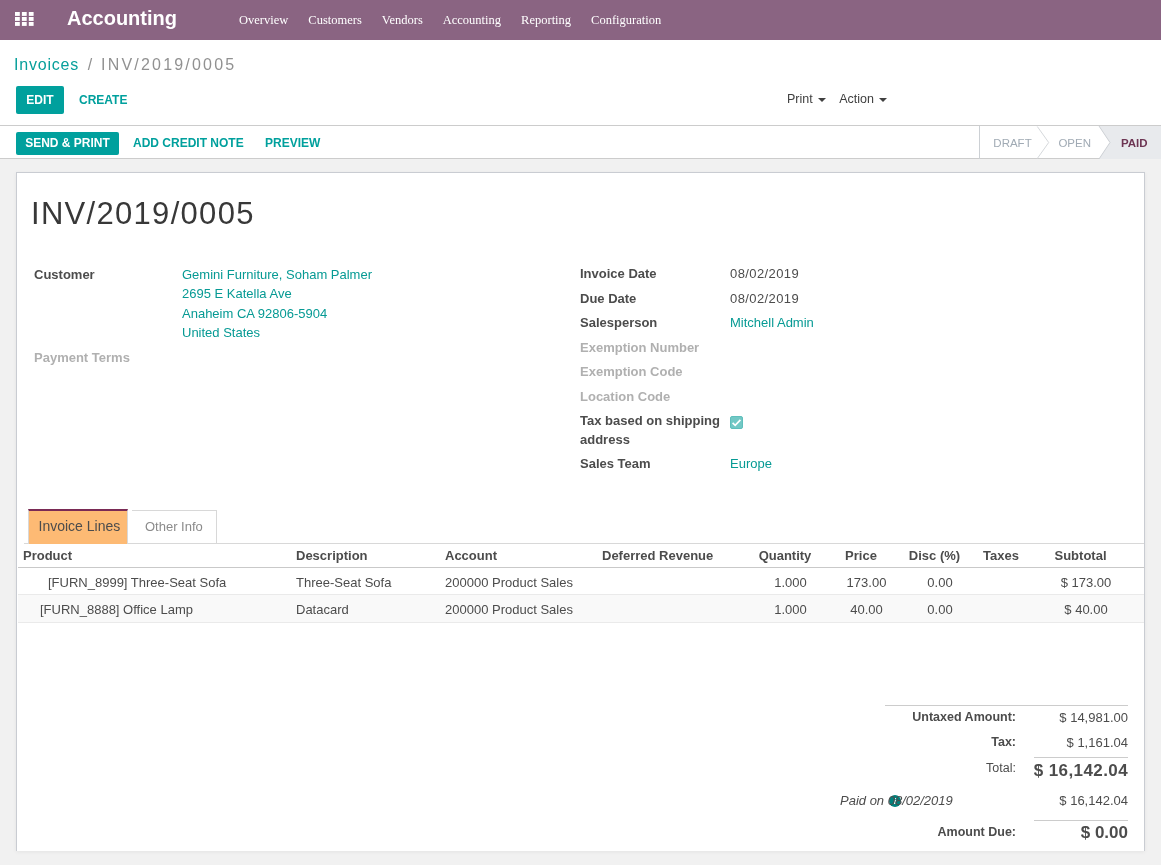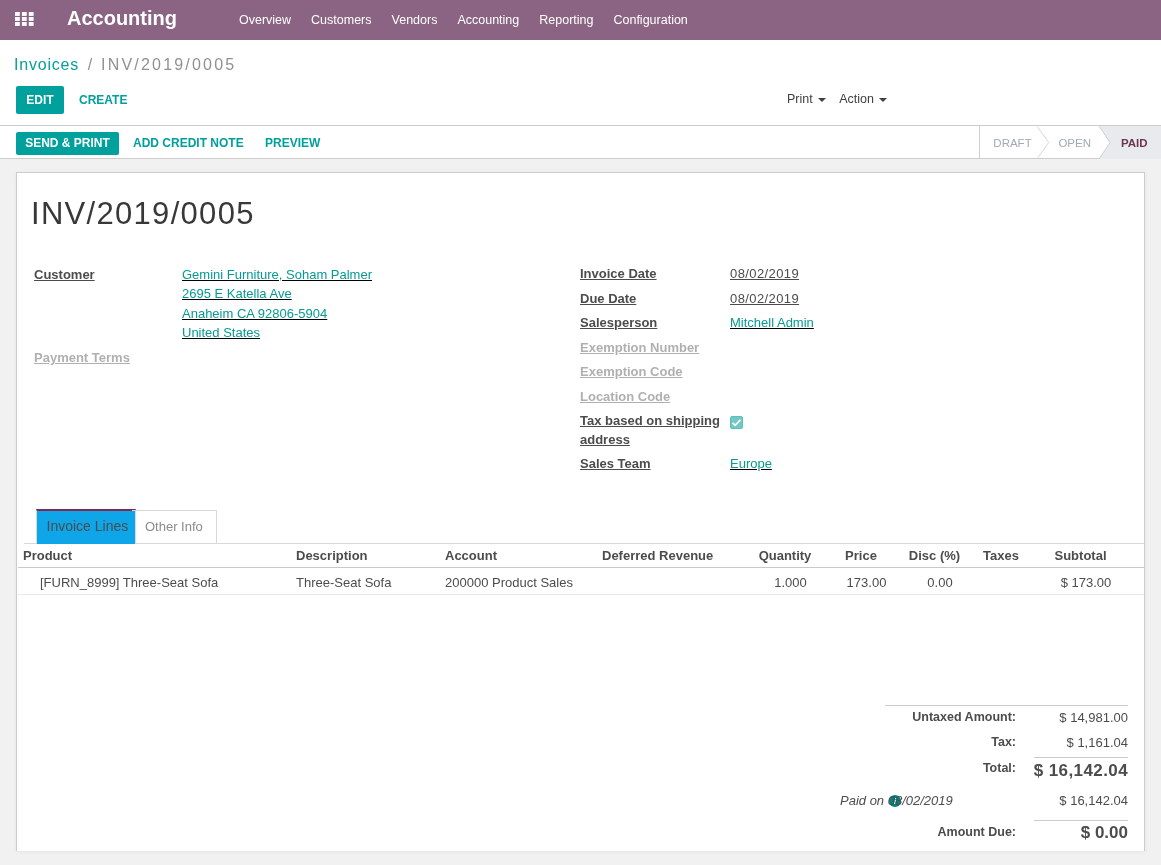--- a/index.html
+++ b/index.html
@@ -4,21 +4,21 @@
 <style>
 * { margin:0; padding:0; box-sizing:border-box; }
 html,body { width:1161px; height:865px; overflow:hidden; background:#fff;
   font-family:"Liberation Sans", sans-serif; }
 
 .nav { position:absolute; left:0; top:0; width:1161px; height:40px; background:#8a6482; }
 .nav .grid { position:absolute; left:15px; top:12px; }
 .nav .title { position:absolute; left:67px; top:-2px; height:40px; line-height:40px;
   color:#fff; font-size:20px; font-weight:bold; }
 .nav .menu { position:absolute; left:229px; top:0; height:40px; display:flex; align-items:center; }
-.nav .menu span { color:#fff; font-size:12.5px; padding:0 10px; }
+.nav .menu span { color:#fff; font-size:12.5px; padding:0 10px;font-family:Liberation Serif, serif; }
 
 .cp { position:absolute; left:0; top:40px; width:1161px; height:86px; background:#fff; }
 .bc { position:absolute; left:14px; top:16px; font-size:16px; color:#919191; }
 .bc .g { letter-spacing:2.2px; margin-left:2px; }
 .bc a { color:#079f9b; text-decoration:none; letter-spacing:0.8px; }
 .btn-edit { position:absolute; left:16px; top:45.5px; width:48px; height:28.5px; background:#00a09d;
   color:#fff; font-size:12px; font-weight:bold; text-align:center; line-height:28.5px; border-radius:2px; }
 .btn-create { position:absolute; left:79px; top:47px; height:27px; line-height:27px;
   color:#00a09d; font-size:12px; font-weight:bold; }
 .pa { position:absolute; left:787px; top:46px; height:27px; line-height:27px; font-size:12.5px;
@@ -34,36 +34,36 @@
 .sb .btn2 { position:absolute; left:133px; top:6px; height:23px; line-height:23px;
   color:#00a09d; font-size:12px; font-weight:bold; }
 .sb .btn3 { position:absolute; left:265px; top:6px; height:23px; line-height:23px;
   color:#00a09d; font-size:12px; font-weight:bold; }
 .sb svg { position:absolute; left:979px; top:0; }
 
 .content { position:absolute; left:0; top:159px; width:1161px; height:706px; background:#f1f1f1; }
 .sheet { position:absolute; left:16px; top:13px; width:1129px; height:679px; background:#fff;
   border:1px solid #c9ccd2; border-bottom:none; box-shadow:0 1px 4px rgba(0,0,0,.06); } 
 
-.abs { position:absolute; font-size:13px;text-decoration:underline; }
+.abs { position:absolute; font-size:13px; }
 h1.docname { position:absolute; left:31px; top:196px; font-size:31px; font-weight:normal;
   color:#383838; letter-spacing:1.3px; }
 
 .lbl { font-weight:bold; color:#4c4c4c; font-size:13px; }
 .lbl.muted { color:#b0b0b0; }
 .val { color:#4c4c4c; font-size:13px; letter-spacing:0.4px; }
 a.link { color:#069a94; text-decoration:none; font-size:13px; }
 
 .ck { position:absolute; left:730px; top:416px; width:12.5px; height:12.5px; background:#72c8c5;
   border:1px solid #5fbfbc; border-radius:2px; }
 .ck svg { position:absolute; left:1px; top:2px; }
 
 .tabstrip { position:absolute; left:24px; top:509px; width:1120px; height:35px;
   border-bottom:1px solid #d8d8d8; }
-.tab1 { position:absolute; left:12px; top:0px; height:35px; padding:0 6.5px 0 9.5px; background:#0ea5e9;
+.tab1 { position:absolute; left:4px; top:0px; height:35px; padding:0 6.5px 0 9.5px; background:#fdba74;
   border:1px solid #d8d8d8; border-top:2px solid #7a2a55; border-bottom:0;
   font-size:14px; color:#4c4c4c; line-height:30px; }
 .tab2 { position:absolute; left:107.5px; top:1px; height:34px;
   border:1px solid #d8d8d8; border-left:0; border-bottom:0;
   font-size:13px; color:#8b8b8b; line-height:31px; padding:0 13.5px; }
 
 table.lines { position:absolute; left:18px; top:544px; width:1126px; border-collapse:collapse;
   table-layout:fixed; font-size:13px; color:#4c4c4c; }
 table.lines th { font-weight:bold; color:#4c4c4c; text-align:left; height:23.5px;
   border-bottom:1px solid #c9c9c9; padding:0 5px; vertical-align:top; padding-top:4px; }
@@ -186,40 +186,51 @@
         <th>Description</th>
         <th>Account</th>
         <th>Deferred Revenue</th>
     <th class="num">Quantity</th>
         <th class="num">Price</th>
         <th class="num">Disc (%)</th>
         <th>Taxes</th>
         <th class="num" style="padding-right:28px">Subtotal</th>
   </tr>
   <tr>
-    <td style="padding-left:22px">[FURN_8999] Three-Seat Sofa</td>
+    <td style="padding-left:30px">[FURN_8999] Three-Seat Sofa</td>
         <td>Three-Seat Sofa</td>
         <td>200000 Product Sales</td>
         <td></td>
     <td class="num">1.000</td>
         <td class="num">173.00</td>
         <td class="num">0.00</td>
         <td></td>
         <td class="num" style="padding-right:17px">$ 173.00</td>
+  </tr>
+  <tr class="odd">
+    <td style="padding-left:22px">[FURN_8888] Office Lamp</td>
+        <td>Datacard</td>
+        <td>200000 Product Sales</td>
+        <td></td>
+    <td class="num">1.000</td>
+        <td class="num">40.00</td>
+        <td class="num">0.00</td>
+        <td></td>
+        <td class="num" style="padding-right:17px">$ 40.00</td>
   </tr>
 </tbody>
   </table>
 
 <div class="hr" style="left:885px; top:704.5px; width:243px;"></div>
 <div class="tot" style="left:802px; top:710px; width:214px; text-align:right; font-weight:bold; font-size:12.5px;">Untaxed Amount:</div>
 <div class="tot" style="left:1000px; top:709.5px; width:128px; text-align:right;">$ 14,981.00</div>
 <div class="tot" style="left:802px; top:735px; width:214px; text-align:right; font-weight:bold; font-size:12.5px;">Tax:</div>
 <div class="tot" style="left:1000px; top:735px; width:128px; text-align:right;">$ 1,161.04</div>
 <div class="hr" style="left:1034px; top:757px; width:94px;"></div>
-<div class="tot" style="left:802px; top:761px; width:214px; text-align:right; font-weight:bold; font-size:12.5px;">Total:</div>
+<div class="tot" style="left:802px; top:761px; width:214px; text-align:right; font-weight:normal; font-size:12.5px;">Total:</div>
 <div class="tot" style="left:1000px; top:761px; width:128px; text-align:right; font-weight:bold; font-size:17px; letter-spacing:0.4px;">$ 16,142.04</div>
 <svg style="position:absolute; left:889px; top:795px;" width="12" height="12" viewBox="0 0 12 12">
   <circle cx="6" cy="6" r="6" fill="#00827d"></circle>
   <text x="6" y="9" text-anchor="middle" font-size="9" font-weight="bold" font-style="italic" fill="#fff" font-family="Liberation Serif">i</text>
 </svg>
 <div class="tot" style="left:840px; top:793px; width:200px; text-align:left; font-style:italic;">Paid on 08/02/2019</div>
 <div class="tot" style="left:1000px; top:792.5px; width:128px; text-align:right;">$ 16,142.04</div>
 <div class="hr" style="left:1034px; top:819.5px; width:94px;"></div>
 <div class="tot" style="left:802px; top:825px; width:214px; text-align:right; font-weight:bold; font-size:12.5px;">Amount Due:</div>
 <div class="tot" style="left:1000px; top:823px; width:128px; text-align:right; font-weight:bold; font-size:17px;">$ 0.00</div>

